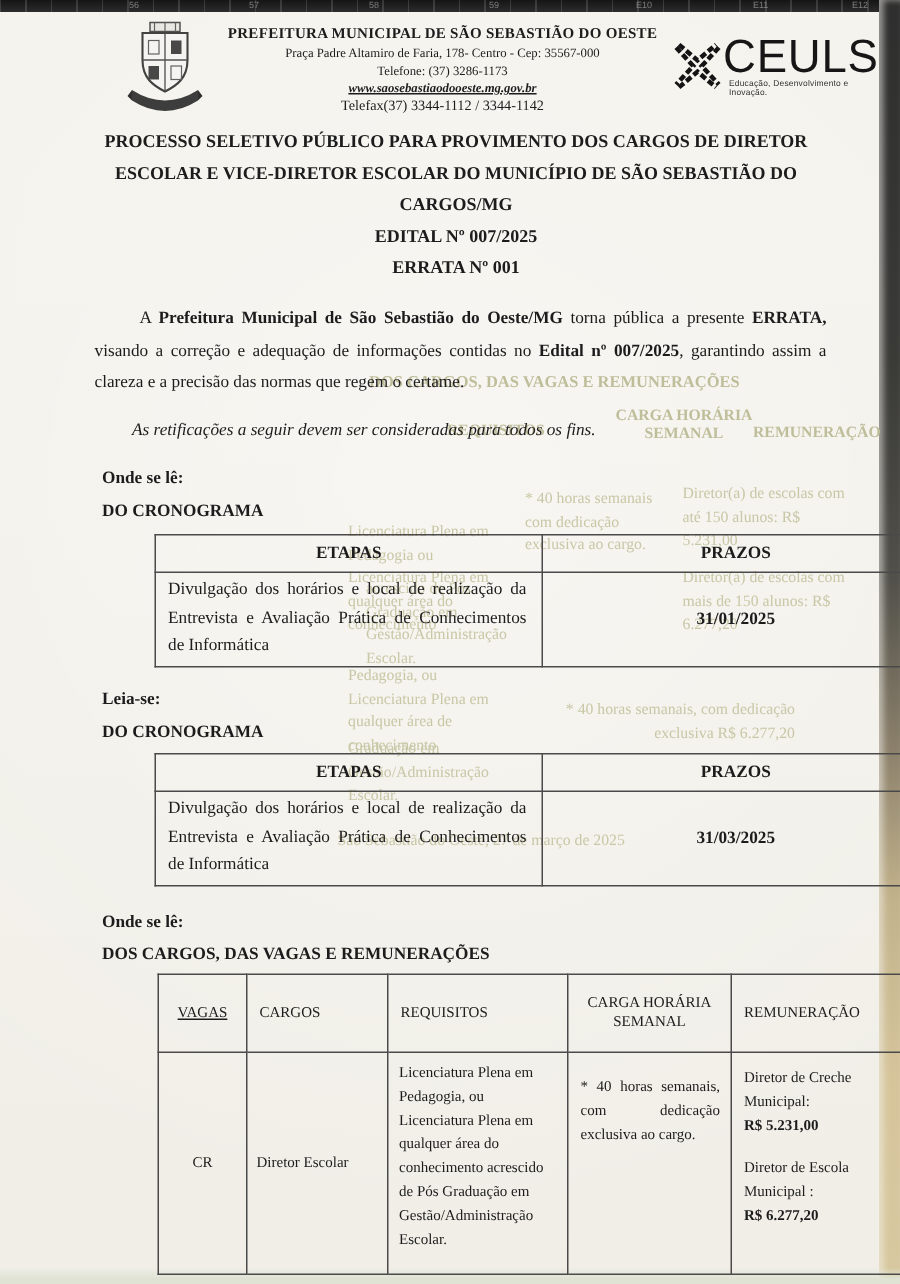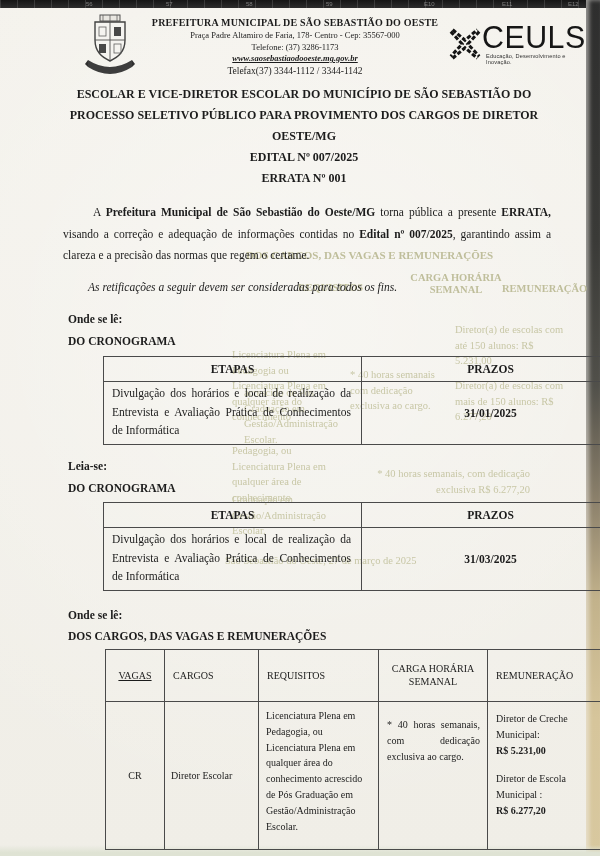--- a/index.html
+++ b/index.html
@@ -82,21 +82,21 @@
 <body>
 
 <div class="page">
 
   <div class="ghost abs content">
     <div class="gb" style="left:246px;top:248px;width:300px;font-size:11px;">DOS CARGOS, DAS VAGAS E REMUNERAÇÕES</div>
     <div class="gb" style="left:298px;top:280px;">REQUISITOS</div>
     <div class="gb gc" style="left:406px;top:272px;width:100px;">CARGA HORÁRIA SEMANAL</div>
     <div class="gb" style="left:502px;top:281px;">REMUNERAÇÃO</div>
     <div style="left:232px;top:303px;width:106px;margin-top:44px;">Licenciatura Plena em Pedagogia ou Licenciatura Plena em qualquer área do conhecimento</div>
-    <div style="left:350px;top:325px;width:98px;margin-top:42px;">* 40 horas semanais com dedicação exclusiva ao cargo.</div>
+    <div style="left:350px;top:325px;width:98px;">* 40 horas semanais com dedicação exclusiva ao cargo.</div>
     <div style="left:455px;top:322px;width:112px;">Diretor(a) de escolas com até 150 alunos: R$ 5.231,00</div>
     <div style="left:244px;top:385px;width:106px;">acrescido de Pós Graduação em Gestão/Administração Escolar.</div>
     <div style="left:455px;top:378px;width:112px;">Diretor(a) de escolas com mais de 150 alunos: R$ 6.277,20</div>
     <div style="left:232px;top:443px;width:108px;">Pedagogia, ou Licenciatura Plena em qualquer área de conhecimento</div>
     <div style="left:335px;top:466px;width:195px;text-align:right;">* 40 horas semanais, com dedicação exclusiva    R$ 6.277,20</div>
     <div style="left:232px;top:492px;width:108px;">Graduação em Gestão/Administração Escolar.</div>
     <div style="left:225px;top:553px;width:270px;">São Sebastião do Oeste, 27 de março de 2025</div>
   </div>
 
   <div class="content abs">
@@ -133,23 +133,23 @@
           <path d="M35 7 L23 20 L35 33"></path>
           <path d="M7 5 L20 16 L33 5"></path>
           <path d="M7 35 L20 24 L33 35"></path>
         </g>
       </svg>
       <div class="ceuls-text">CEULS</div>
       <div class="ceuls-tag">Educação, Desenvolvimento e Inovação.</div>
     </div>
 
     <div class="title abs">
+      <div>PROCESSO SELETIVO PÚBLICO PARA PROVIMENTO DOS CARGOS DE DIRETOR</div>
       <div>ESCOLAR E VICE-DIRETOR ESCOLAR DO MUNICÍPIO DE SÃO SEBASTIÃO DO</div>
-      <div>PROCESSO SELETIVO PÚBLICO PARA PROVIMENTO DOS CARGOS DE DIRETOR</div>
-      <div>OESTE/MG</div>
+      <div>CARGOS/MG</div>
       <div>EDITAL Nº 007/2025</div>
       <div>ERRATA Nº 001</div>
     </div>
 
     <div class="para abs">
       <span>A </span><span class="b">Prefeitura Municipal de São Sebastião do Oeste/MG</span><span> torna pública a presente </span><span class="b">ERRATA,</span><span> visando a correção e adequação de informações contidas no </span><span class="b">Edital nº 007/2025</span><span>, garantindo assim a clareza e a precisão das normas que regem o certame.</span>
     </div>
     <div class="para2 abs">As retificações a seguir devem ser consideradas para todos os fins.</div>
 
     <div class="slabel abs" style="top:313px;">Onde se lê:</div>

